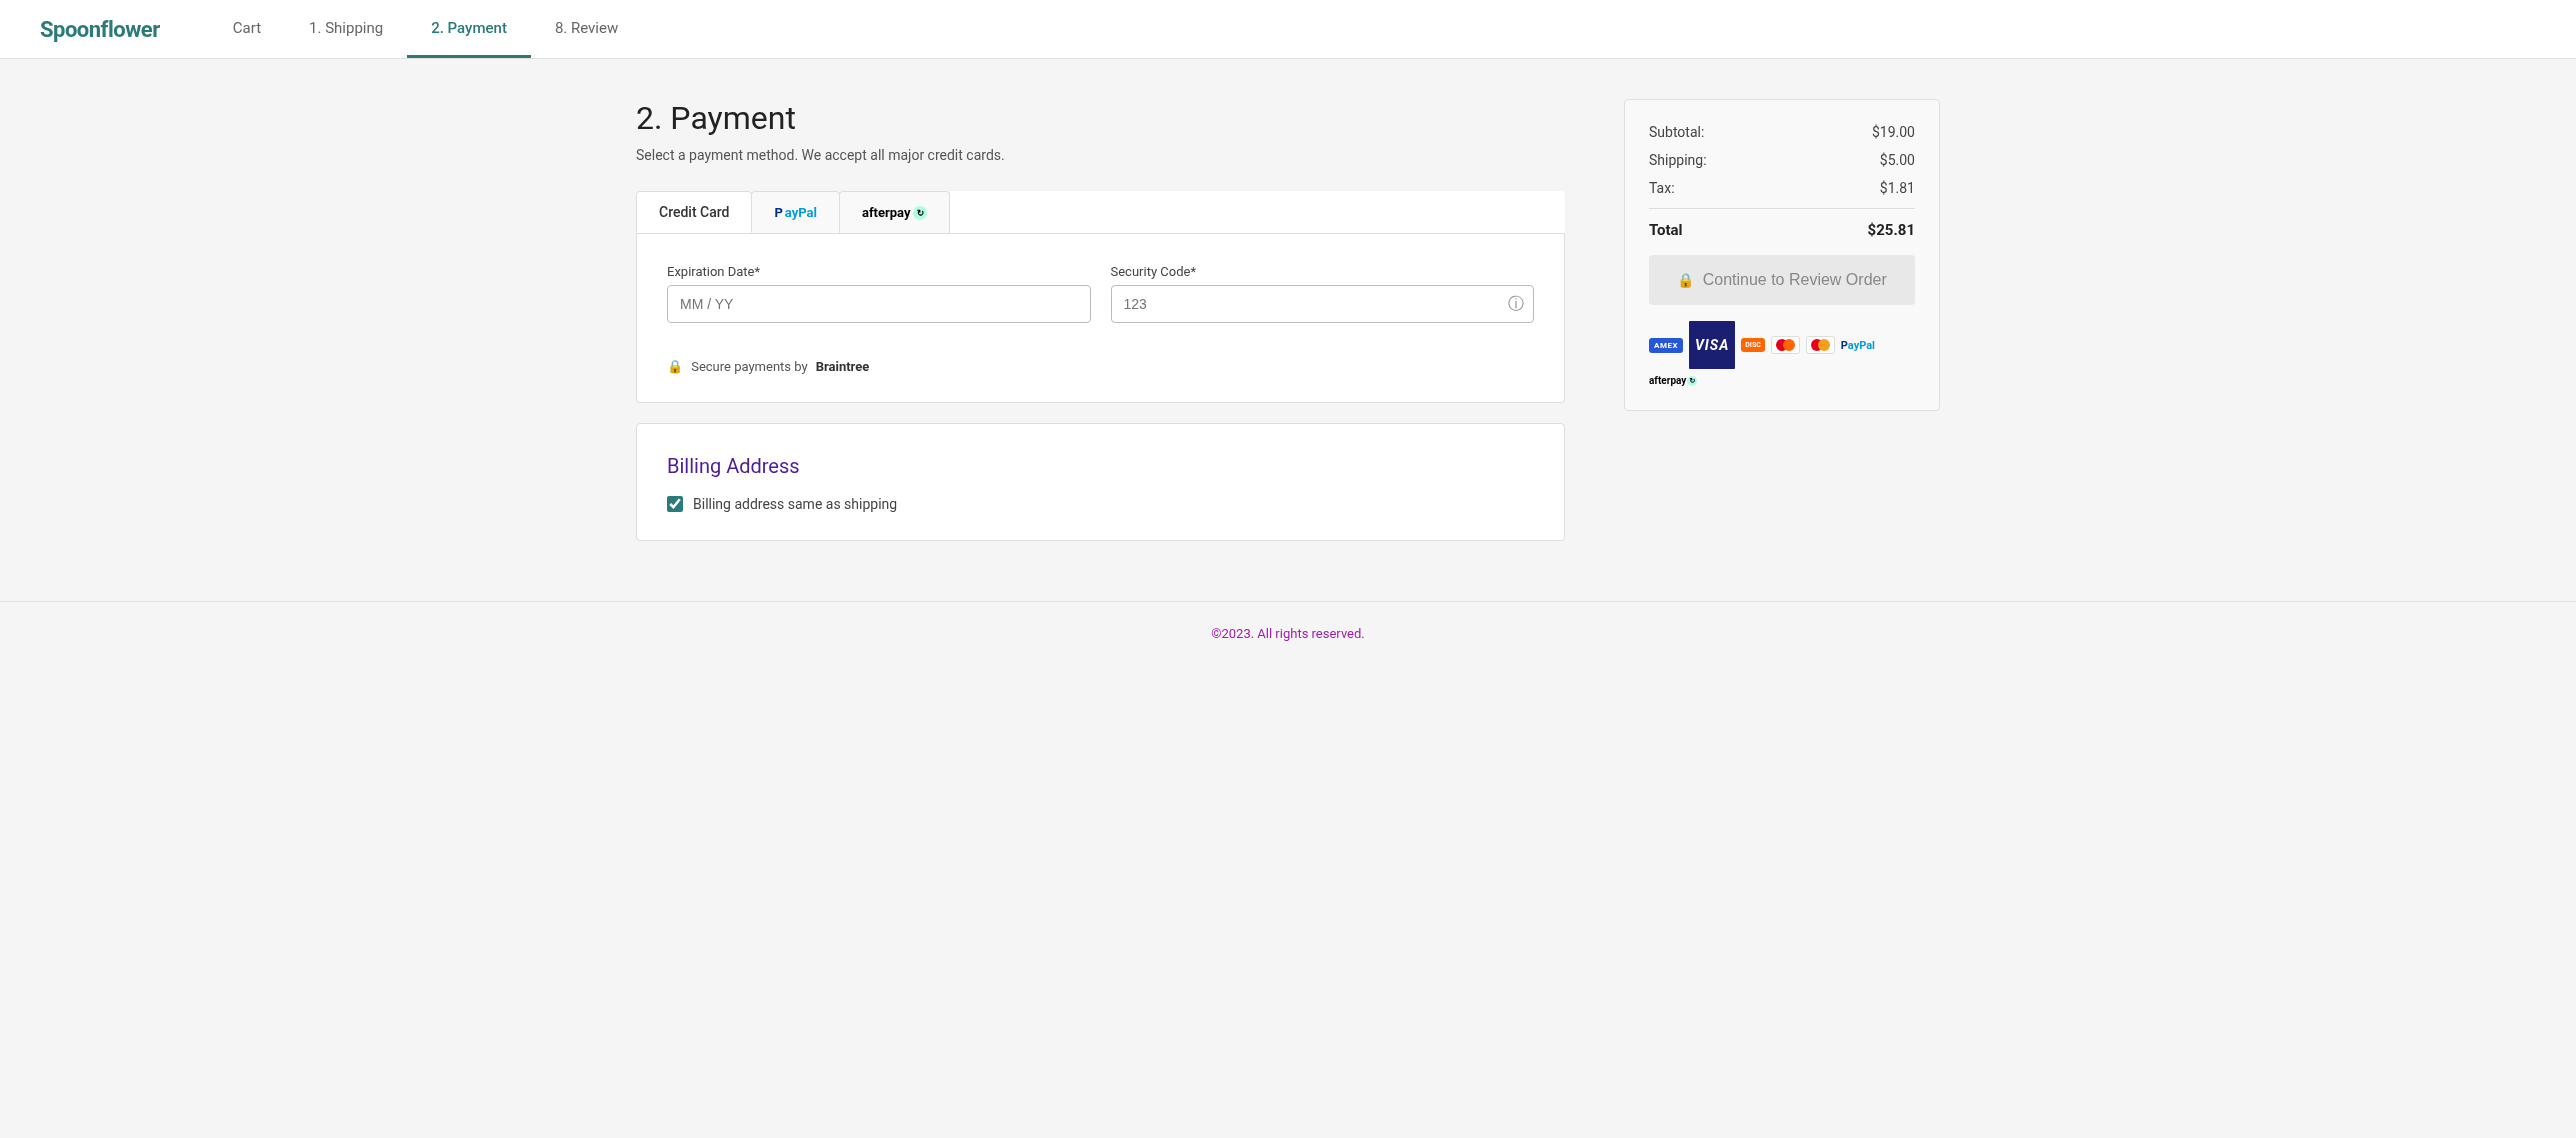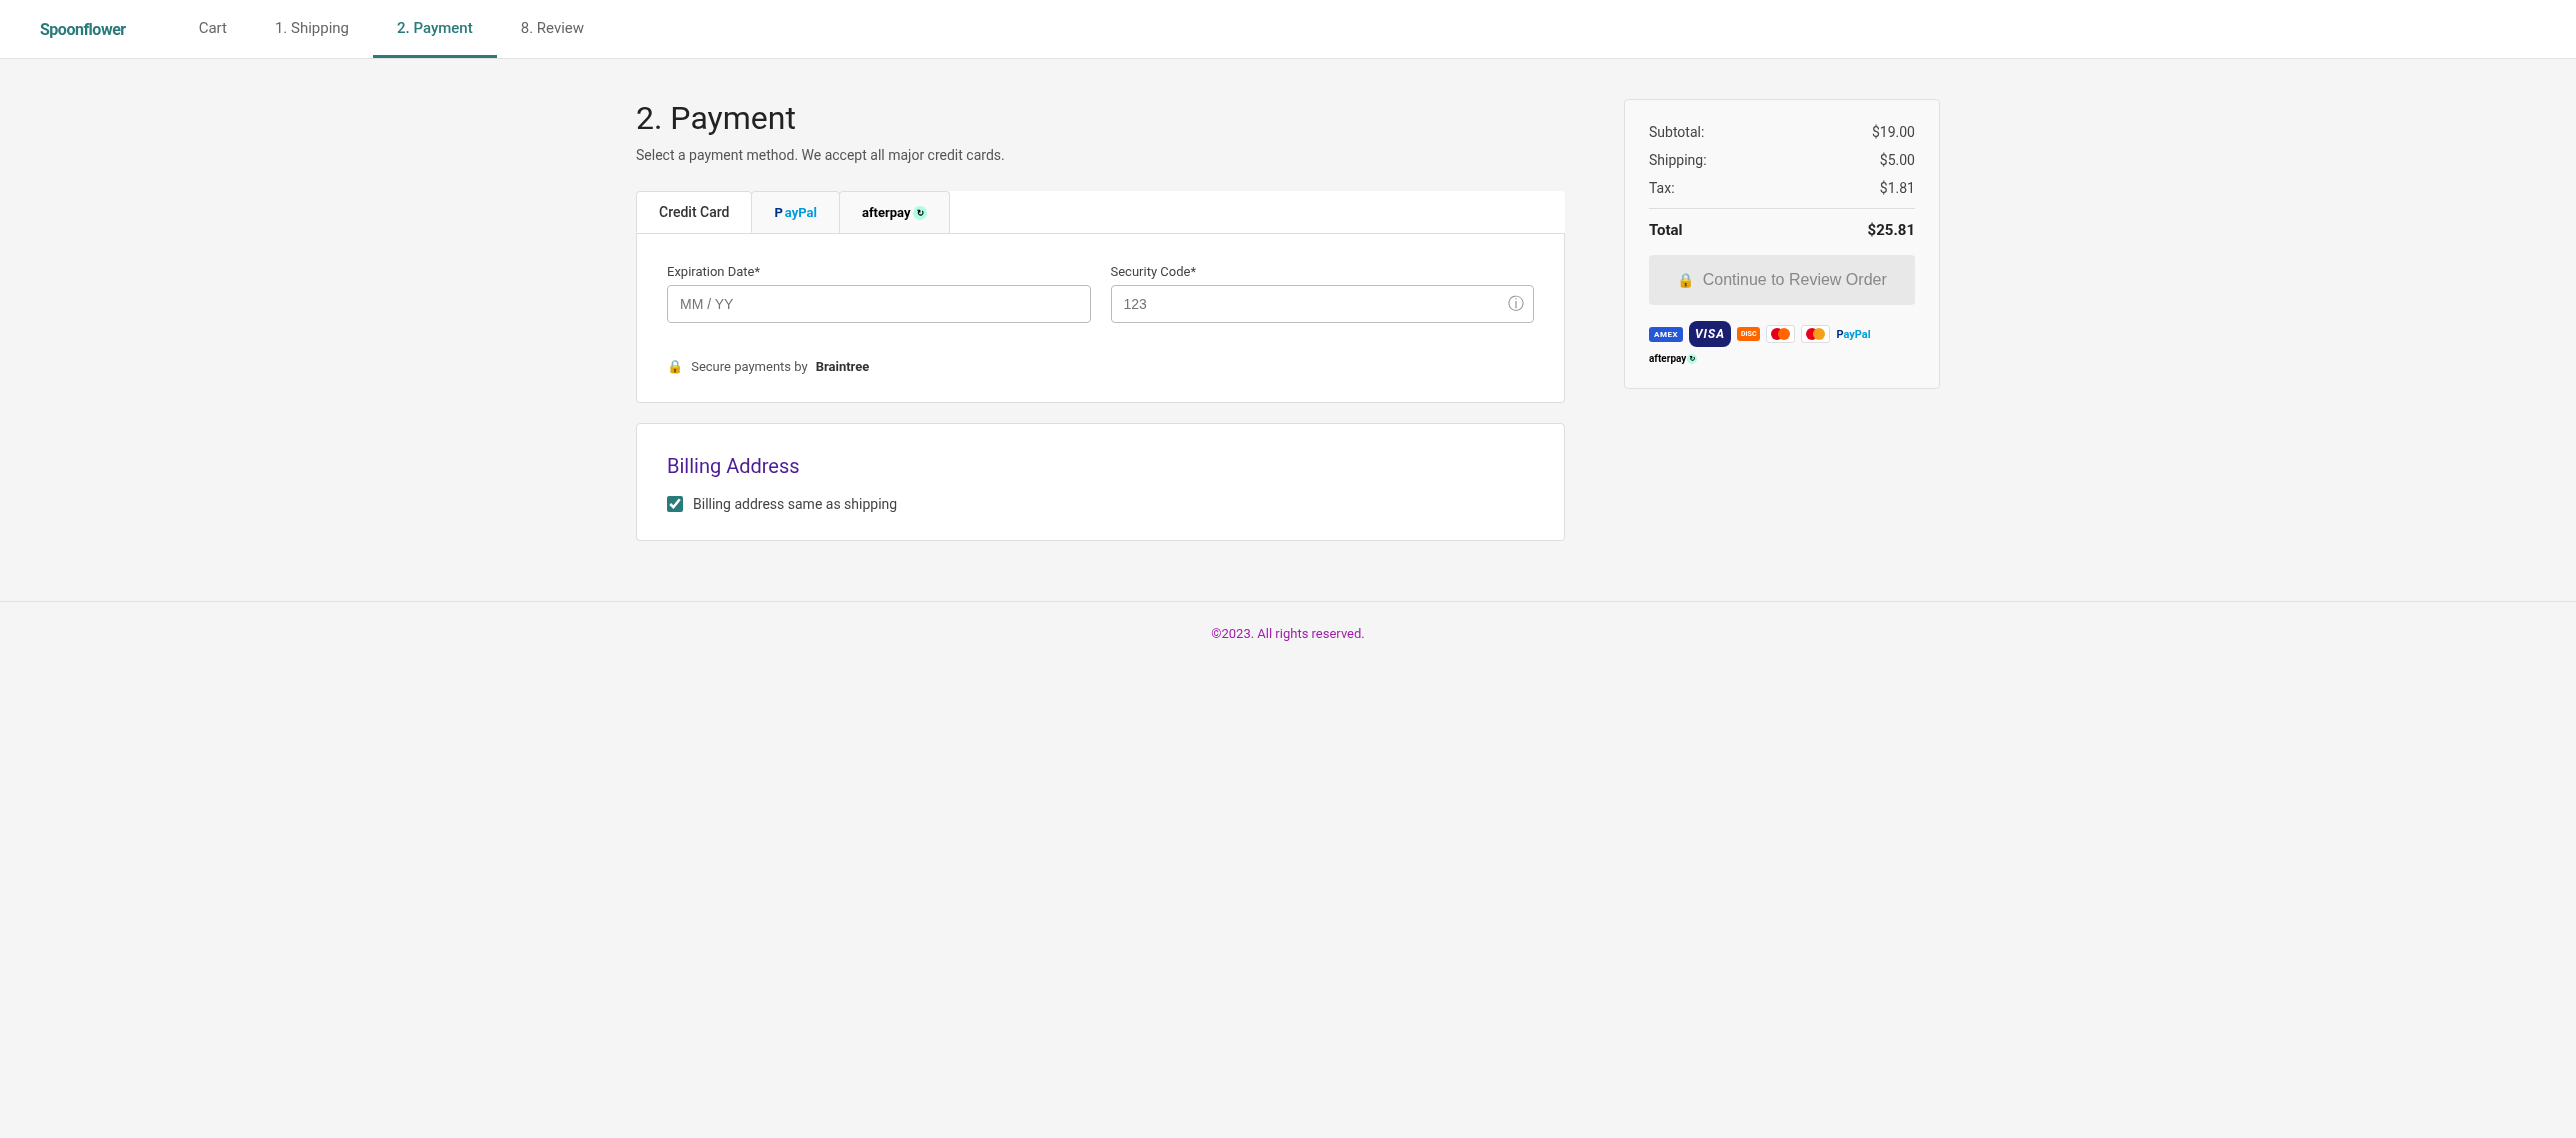--- a/index.html
+++ b/index.html
@@ -13,21 +13,21 @@
     
     .header {
       background: #fff;
       border-bottom: 1px solid #e0e0e0;
       padding: 0 40px;
       display: flex;
       align-items: center;
       height: 59px;
     }
     .logo {
-      font-size: 16px;
+      font-size: 22px;
       font-weight: 700;
       color: #2a7a7a;
       margin-right: 49px;
       letter-spacing: -0.5px;
     }
     .nav {
       display: flex;
       gap: 0;
       align-items: center;
       height: 100%;
@@ -269,25 +269,25 @@
       color: #fff;
       font-size: 8px;
       font-weight: 700;
       padding: 3px 5px;
       border-radius: 3px;
       letter-spacing: 0.5px;
     }
     .logo-visa {
       background: #1a1f71;
       color: #fff;
-      font-size: 12px;
+      font-size: 14px;
       font-weight: 700;
       font-style: italic;
-      padding: 6px 6px;
-      border-radius: 8px;
+      padding: 16px 6px;
+      border-radius: 1px;
       letter-spacing: 1px;
     }
     .logo-discover {
       background: #ff6600;
       color: #fff;
       font-size: 7px;
       font-weight: 700;
       padding: 3px 4px;
       border-radius: 3px;
     }

